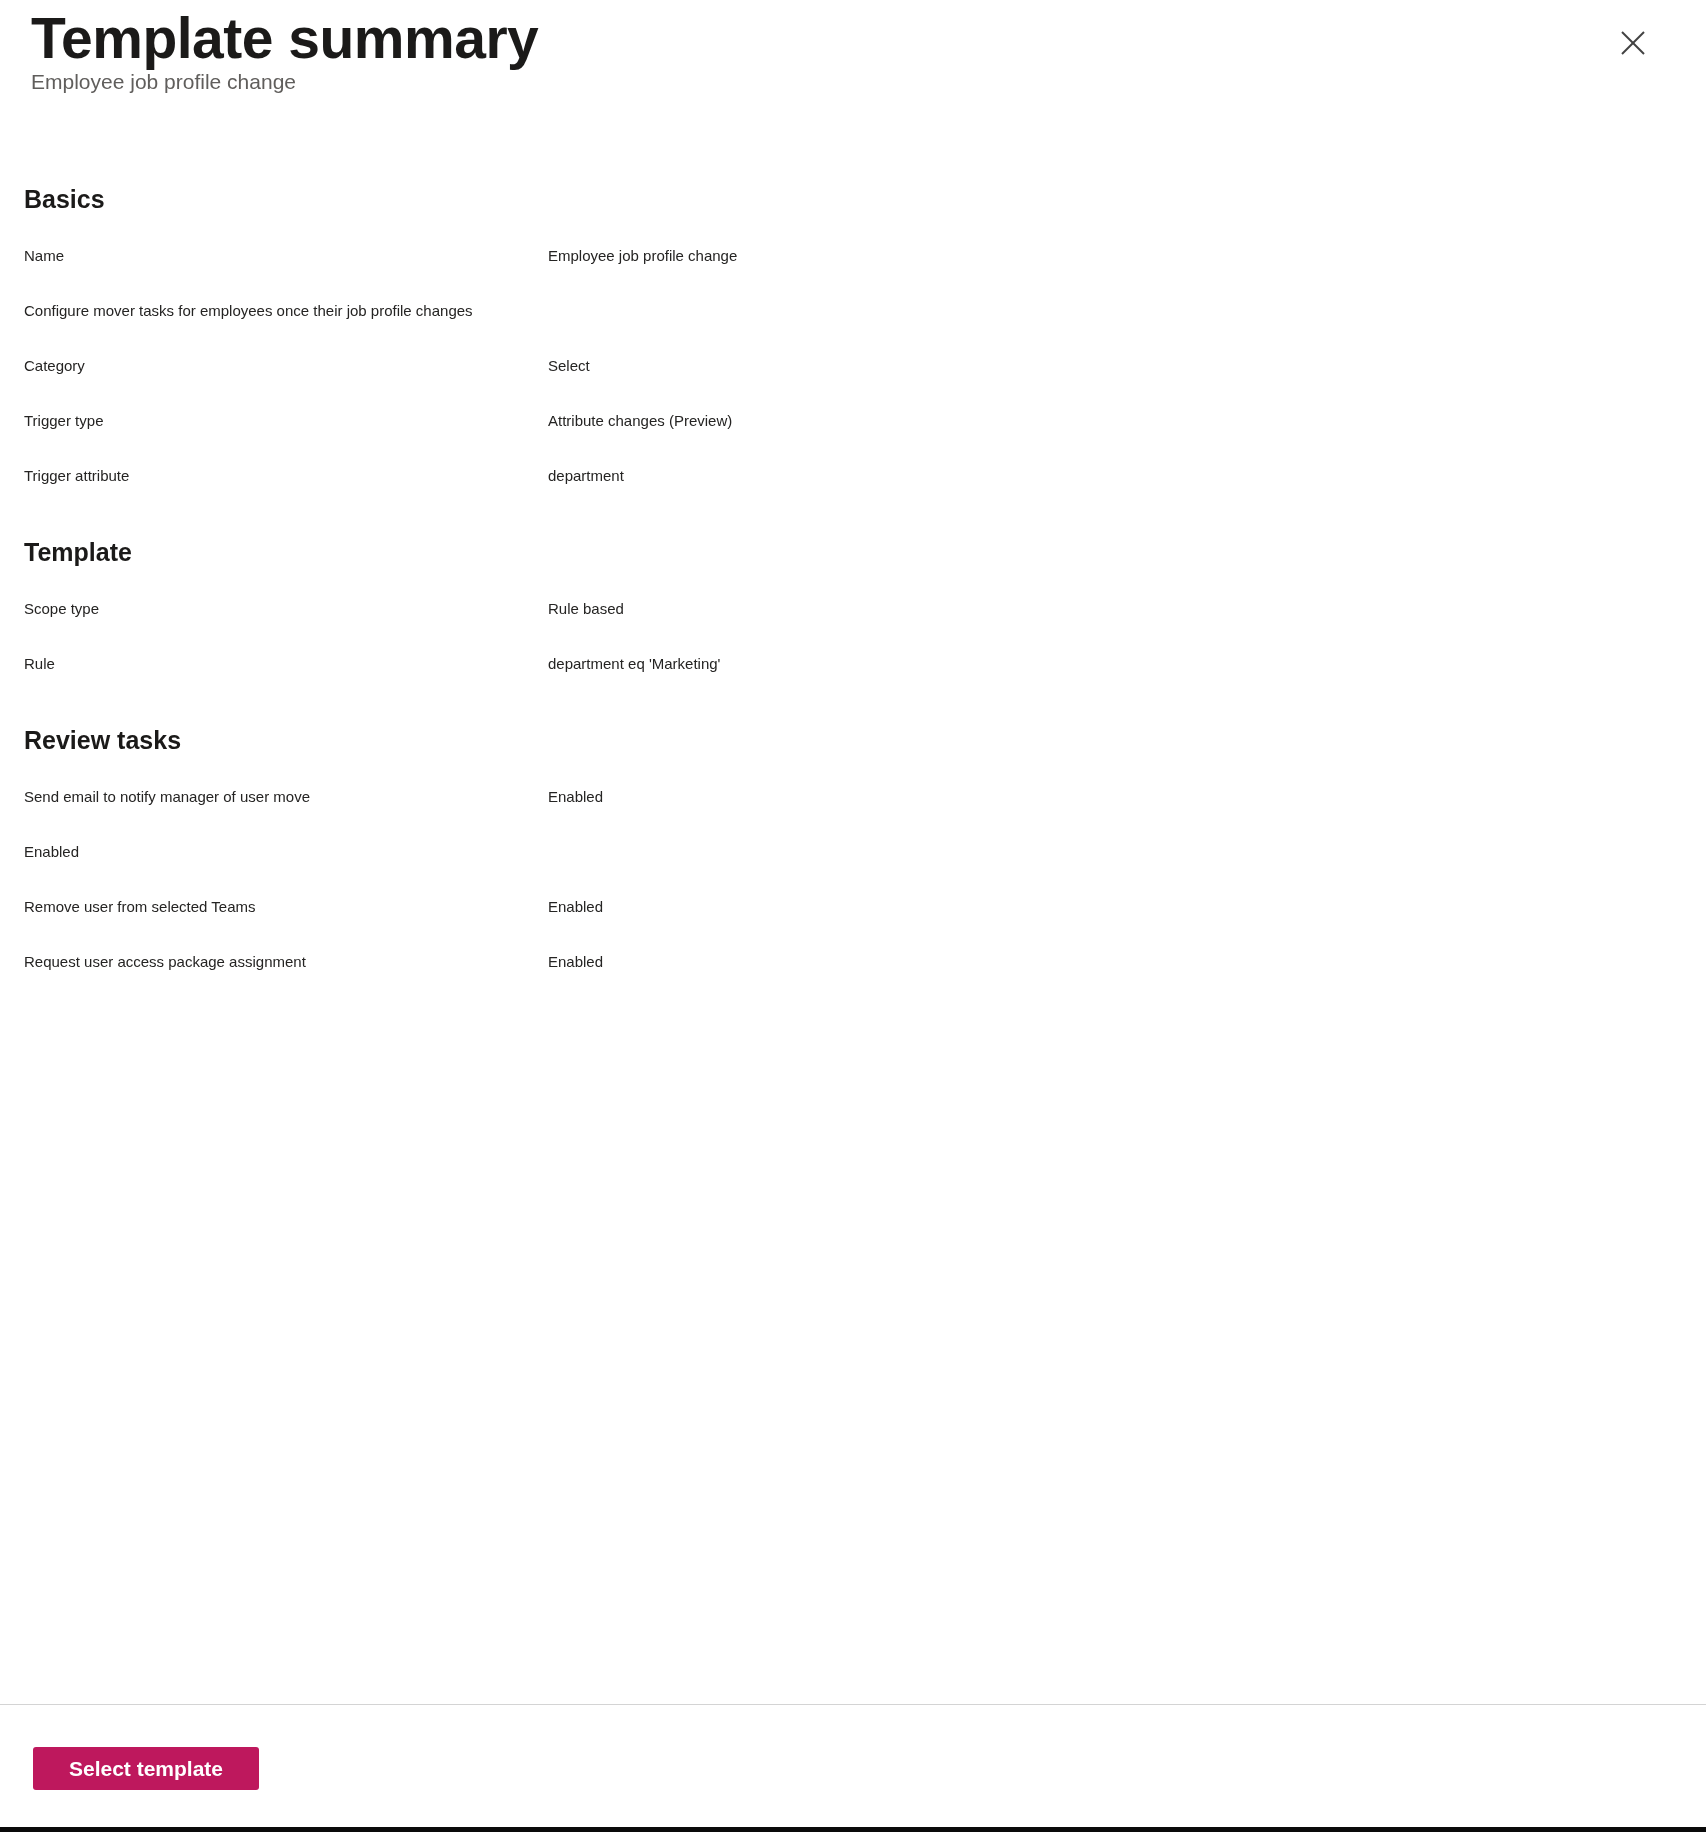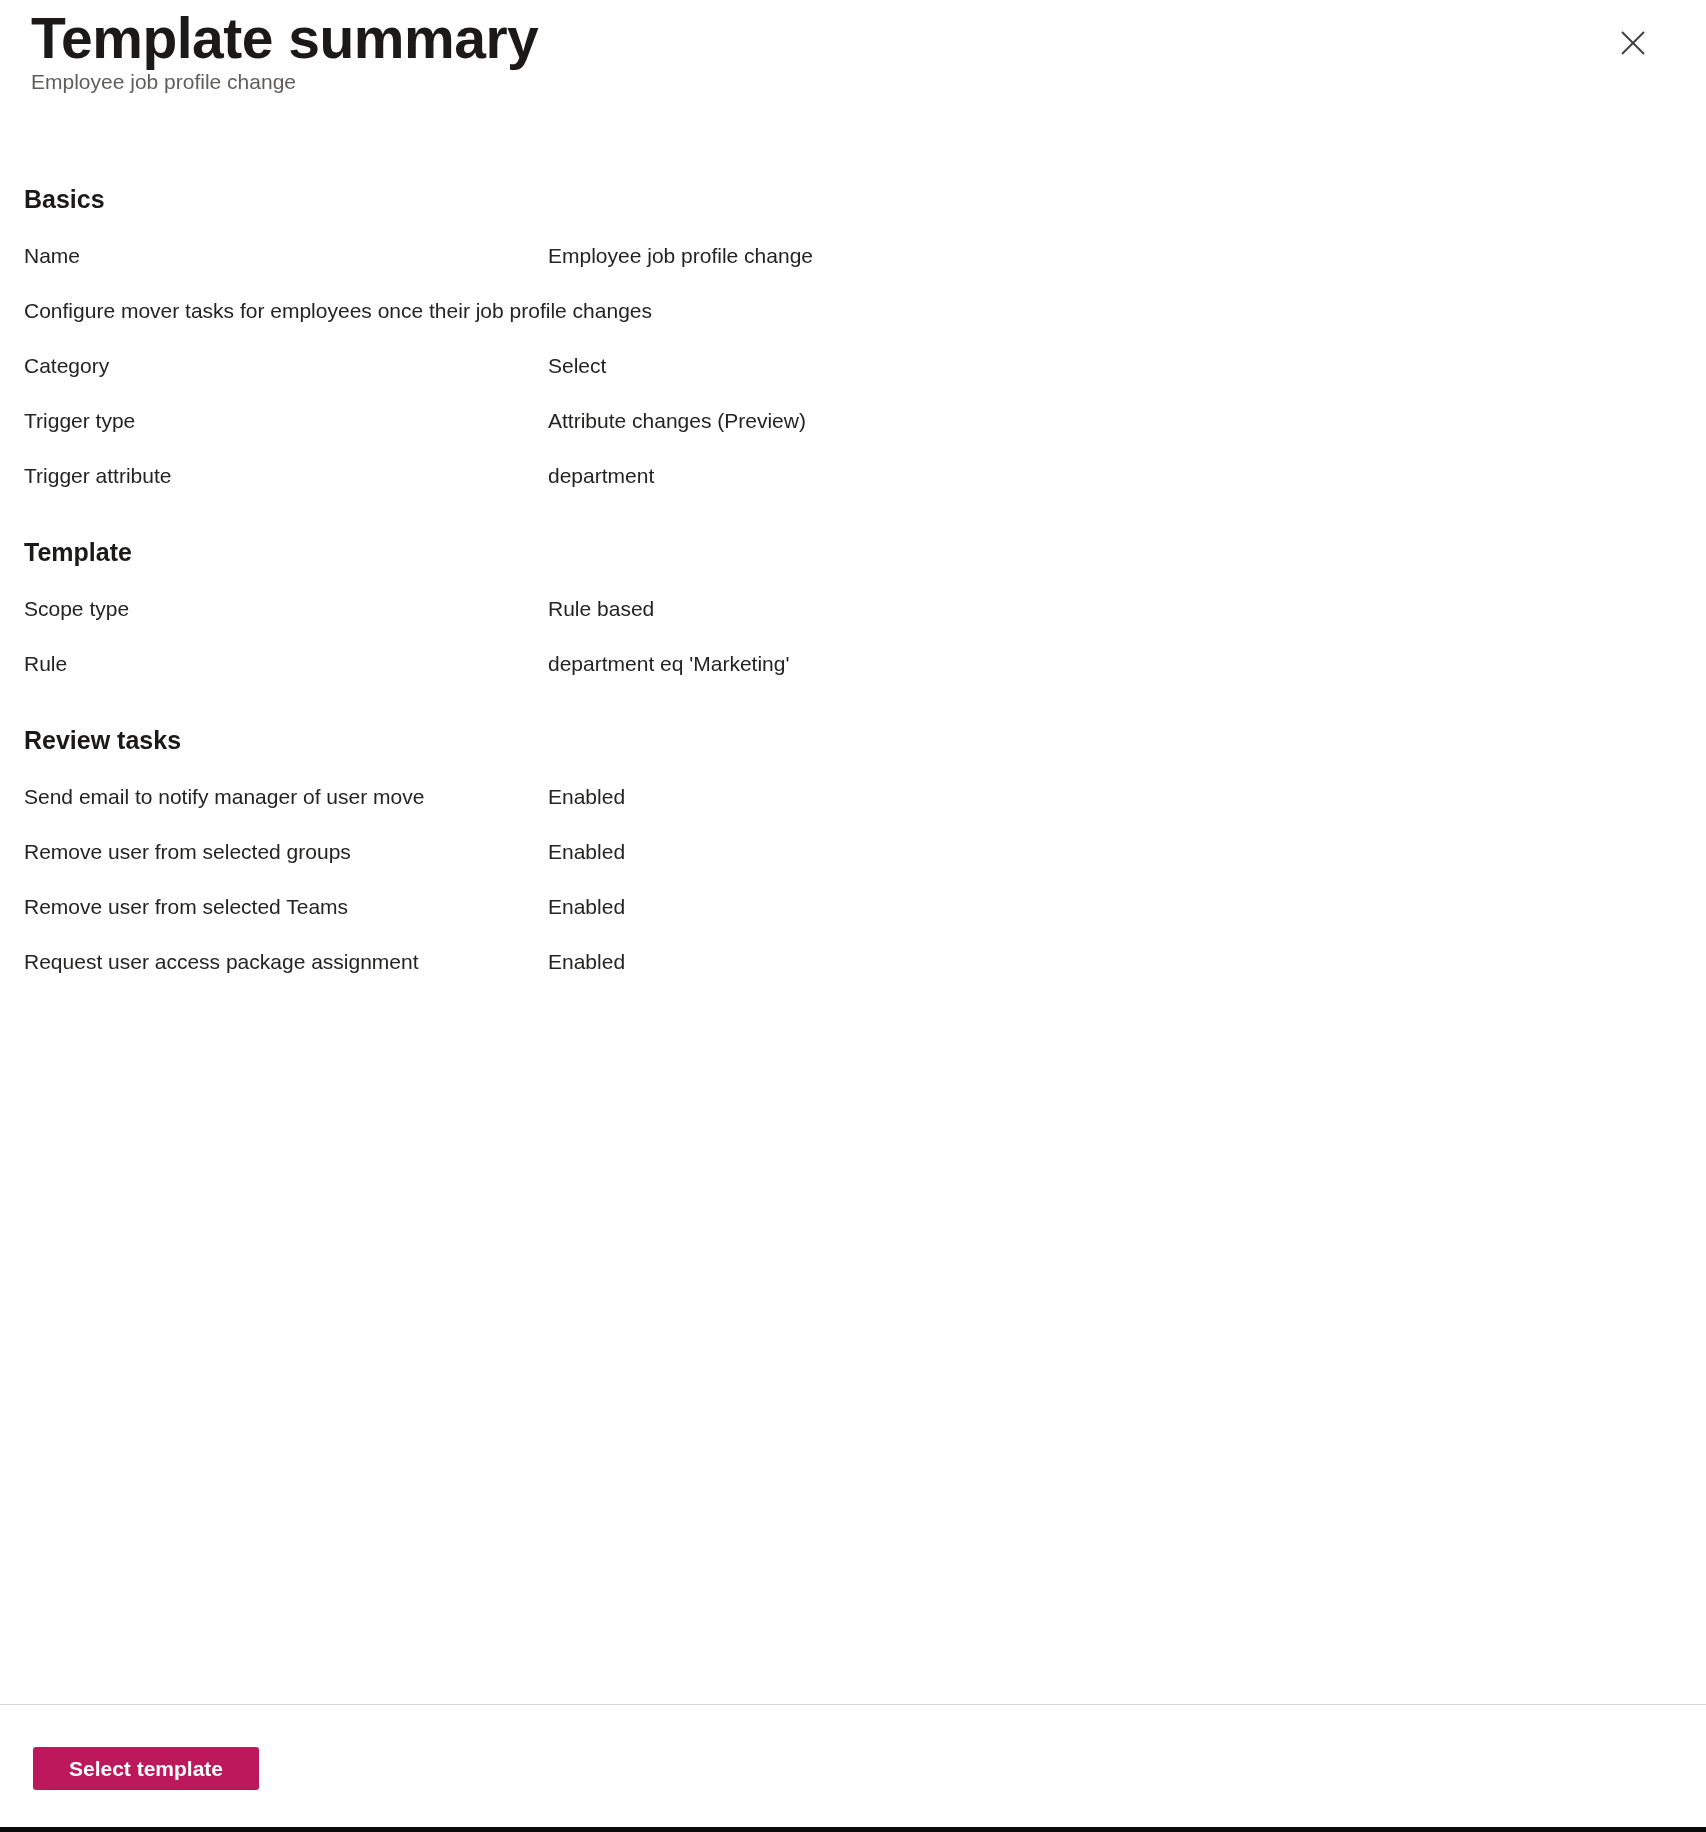--- a/index.html
+++ b/index.html
@@ -54,21 +54,21 @@
     font-weight: 700;
     color: #1b1a19;
   }
   .section-basics .section-heading { margin-top: 88px; }
   .section-configure .section-heading,
   .section-review .section-heading { margin-top: 46px; }
 
   .row {
     display: flex;
     margin-top: 27px;
-    font-size: 21px;
+    font-size: 15px;
     line-height: 28px;
   }
   .row .label { width: 524px; flex: 0 0 524px; color: #252423; }
   .row .value { color: #252423; }
 
   
   .footer-divider {
     position: absolute;
     left: 0;
     right: 0;
@@ -152,21 +152,20 @@
       </div>
     </section>
 
     <section class="section-review">
       <h2 class="section-heading">Review tasks</h2>
       <div class="row">
         <div class="label">Send email to notify manager of user move</div>
         <div class="value">Enabled</div>
       </div>
       <div class="row">
-        <div class="label">Remove user from selected groups</div>
         <div class="value">Enabled</div>
       </div>
       <div class="row">
         <div class="label">Remove user from selected Teams</div>
         <div class="value">Enabled</div>
       </div>
       <div class="row">
         <div class="label">Request user access package assignment</div>
         <div class="value">Enabled</div>
       </div>

